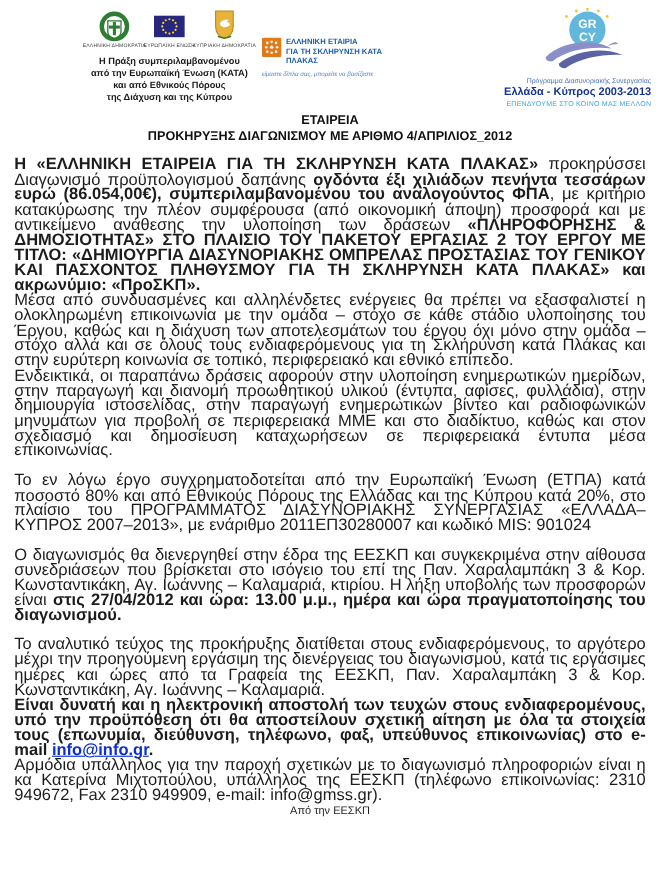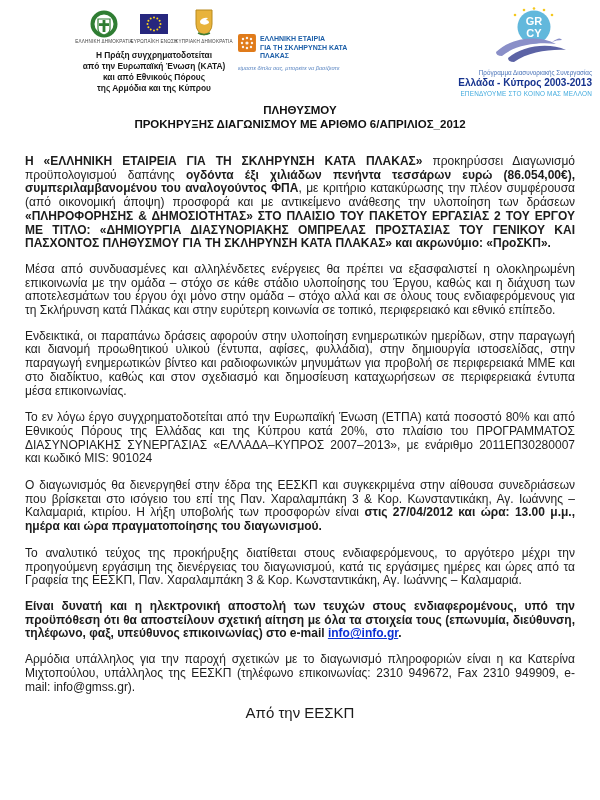--- a/index.html
+++ b/index.html
@@ -18,25 +18,25 @@
   .gmss-tagline{margin-top:4px;font-size:5.6px;font-style:italic;color:#5b86c2;}
   .hdr-right{position:absolute;left:412px;top:0;width:180px;text-align:right;}
   .prog1{font-size:6.3px;color:#4a73b8;margin-top:1px;}
   .prog2{font-size:10px;font-weight:700;color:#16338e;margin-top:1px;}
   .prog3{font-size:6.4px;color:#3fa9dd;margin-top:2px;letter-spacing:.2px;}
   
   .title-block{position:absolute;top:103px;left:0;right:0;text-align:center;
                font-weight:700;font-size:11.5px;line-height:14px;color:#111;}
   
   main{position:absolute;top:143px;left:13px;right:13px;}
-  .para{margin:12px;text-align:justify;font-size:12px;line-height:13.7px;color:#1c1c1c;}
+  .para{margin:0;text-align:justify;font-size:15px;line-height:13.7px;color:#1c1c1c;}
   .para.gap{margin-top:13px;}
   .b{font-weight:700;}
   .email-link{color:#0b2fd4;text-decoration:underline;font-weight:700;}
-  .footer{text-align:center;font-size:15px;line-height:13.7px;color:#1c1c1c;margin-top:1px;}
+  .footer{text-align:center;font-size:10px;line-height:13.7px;color:#1c1c1c;margin-top:1px;}
 </style>
 </head>
 <body>
 
 <div class="page">
 
   <header class="hdr">
 
     <div class="hdr-left">
       <div class="logo-row">
@@ -72,24 +72,24 @@
         <div class="logo-item">
           <svg width="24" height="30" viewBox="0 0 24 30">
             <path d="M4 2 h16 v14 q0 8 -8 11 q-8 -3 -8 -11 Z" fill="#e8b33b" stroke="#b88a1e" stroke-width="1"></path>
             <path d="M8 13 q3 -4 8 -3 l-2 2 q3 0 3 3 q-4 3 -7 1 q-2 0 -2 -3 Z" fill="#ffffff"></path>
             <path d="M6 25 q6 3 12 0" stroke="#3f7d33" stroke-width="1.4" fill="none"></path>
           </svg>
           <div class="logo-cap">ΚΥΠΡΙΑΚΗ ΔΗΜΟΚΡΑΤΙΑ</div>
         </div>
       </div>
       <div class="funding-text">
-        <div>Η Πράξη συγχρηματοδοτείται</div>
+        <div>Η Πράξη συμπεριλαμβανομένου</div>
         <div>από την Ευρωπαϊκή Ένωση (ΚΑΤΑ)</div>
         <div>και από Εθνικούς Πόρους</div>
-        <div>της Αρμόδια και της Κύπρου</div>
+        <div>της Διάχυση και της Κύπρου</div>
       </div>
     </div>
 
     <div class="hdr-center">
       <div class="gmss-row">
         <svg width="18" height="18" viewBox="0 0 18 18">
           <rect x="0" y="0" width="18" height="18" rx="2" fill="#e07b1a"></rect>
           <g fill="#ffffff" opacity="0.9">
             <circle cx="5" cy="5" r="1.2"></circle>
               <circle cx="9" cy="4" r="1.2"></circle>
@@ -127,22 +127,22 @@
         <path d="M70 36 q 8 -6 10 -2 q -6 0 -10 2 Z" fill="#8a8fc8"></path>
       </svg>
       <div class="prog1">Πρόγραμμα Διασυνοριακής Συνεργασίας</div>
       <div class="prog2">Ελλάδα - Κύπρος 2003-2013</div>
       <div class="prog3">ΕΠΕΝΔΥΟΥΜΕ ΣΤΟ ΚΟΙΝΟ ΜΑΣ ΜΕΛΛΟΝ</div>
     </div>
 
   </header>
 
   <div class="title-block">
-    <div>ΠΛΗΘΥΣΜΟΥ</div>
-    <div>ΠΡΟΚΗΡΥΞΗΣ ΔΙΑΓΩΝΙΣΜΟΥ ΜΕ ΑΡΙΘΜΟ 6/ΑΠΡΙΛΙΟΣ_2012</div>
+    <div>ΕΤΑΙΡΕΙΑ</div>
+    <div>ΠΡΟΚΗΡΥΞΗΣ ΔΙΑΓΩΝΙΣΜΟΥ ΜΕ ΑΡΙΘΜΟ 4/ΑΠΡΙΛΙΟΣ_2012</div>
   </div>
 
   <main>
     <div id="body-container">
         <p class="para"><span class="b">Η «ΕΛΛΗΝΙΚΗ ΕΤΑΙΡΕΙΑ ΓΙΑ ΤΗ ΣΚΛΗΡΥΝΣΗ ΚΑΤΑ ΠΛΑΚΑΣ»</span><span> προκηρύσσει Διαγωνισμό προϋπολογισμού δαπάνης </span><span class="b">ογδόντα έξι χιλιάδων πενήντα τεσσάρων ευρώ (86.054,00€), συμπεριλαμβανομένου του αναλογούντος ΦΠΑ</span><span>, με κριτήριο κατακύρωσης την πλέον συμφέρουσα (από οικονομική άποψη) προσφορά και με αντικείμενο ανάθεσης την υλοποίηση των δράσεων </span><span class="b">«ΠΛΗΡΟΦΟΡΗΣΗΣ &amp; ΔΗΜΟΣΙΟΤΗΤΑΣ» ΣΤΟ ΠΛΑΙΣΙΟ ΤΟΥ ΠΑΚΕΤΟΥ ΕΡΓΑΣΙΑΣ 2 ΤΟΥ ΕΡΓΟΥ ΜΕ ΤΙΤΛΟ: «ΔΗΜΙΟΥΡΓΙΑ ΔΙΑΣΥΝΟΡΙΑΚΗΣ ΟΜΠΡΕΛΑΣ ΠΡΟΣΤΑΣΙΑΣ ΤΟΥ ΓΕΝΙΚΟΥ ΚΑΙ ΠΑΣΧΟΝΤΟΣ ΠΛΗΘΥΣΜΟΥ ΓΙΑ ΤΗ ΣΚΛΗΡΥΝΣΗ ΚΑΤΑ ΠΛΑΚΑΣ» και ακρωνύμιο: «ΠροΣΚΠ».</span></p>
         <p class="para"><span>Μέσα από συνδυασμένες και αλληλένδετες ενέργειες θα πρέπει να εξασφαλιστεί η ολοκληρωμένη επικοινωνία με την ομάδα – στόχο σε κάθε στάδιο υλοποίησης του Έργου, καθώς και η διάχυση των αποτελεσμάτων του έργου όχι μόνο στην ομάδα – στόχο αλλά και σε όλους τους ενδιαφερόμενους για τη Σκλήρυνση κατά Πλάκας και στην ευρύτερη κοινωνία σε τοπικό, περιφερειακό και εθνικό επίπεδο.</span></p>
         <p class="para"><span>Ενδεικτικά, οι παραπάνω δράσεις αφορούν στην υλοποίηση ενημερωτικών ημερίδων, στην παραγωγή και διανομή προωθητικού υλικού (έντυπα, αφίσες, φυλλάδια), στην δημιουργία ιστοσελίδας, στην παραγωγή ενημερωτικών βίντεο και ραδιοφωνικών μηνυμάτων για προβολή σε περιφερειακά ΜΜΕ και στο διαδίκτυο, καθώς και στον σχεδιασμό και δημοσίευση καταχωρήσεων σε περιφερειακά έντυπα μέσα επικοινωνίας.</span></p>
         <p class="para gap"><span>Το εν λόγω έργο συγχρηματοδοτείται από την Ευρωπαϊκή Ένωση (ΕΤΠΑ) κατά ποσοστό 80% και από Εθνικούς Πόρους της Ελλάδας και της Κύπρου κατά 20%, στο πλαίσιο του ΠΡΟΓΡΑΜΜΑΤΟΣ ΔΙΑΣΥΝΟΡΙΑΚΗΣ ΣΥΝΕΡΓΑΣΙΑΣ «ΕΛΛΑΔΑ–ΚΥΠΡΟΣ 2007–2013», με ενάριθμο 2011ΕΠ30280007 και κωδικό MIS: 901024</span></p>
         <p class="para gap"><span>Ο διαγωνισμός θα διενεργηθεί στην έδρα της ΕΕΣΚΠ και συγκεκριμένα στην αίθουσα συνεδριάσεων που βρίσκεται στο ισόγειο του επί της Παν. Χαραλαμπάκη 3 &amp; Κορ. Κωνσταντικάκη, Αγ. Ιωάννης – Καλαμαριά, κτιρίου. Η λήξη υποβολής των προσφορών είναι </span><span class="b">στις 27/04/2012 και ώρα: 13.00 μ.μ., ημέρα και ώρα πραγματοποίησης του διαγωνισμού.</span></p>
         <p class="para gap"><span>Το αναλυτικό τεύχος της προκήρυξης διατίθεται στους ενδιαφερόμενους, το αργότερο μέχρι την προηγούμενη εργάσιμη της διενέργειας του διαγωνισμού, κατά τις εργάσιμες ημέρες και ώρες από τα Γραφεία της ΕΕΣΚΠ, Παν. Χαραλαμπάκη 3 &amp; Κορ. Κωνσταντικάκη, Αγ. Ιωάννης – Καλαμαριά.</span></p>

